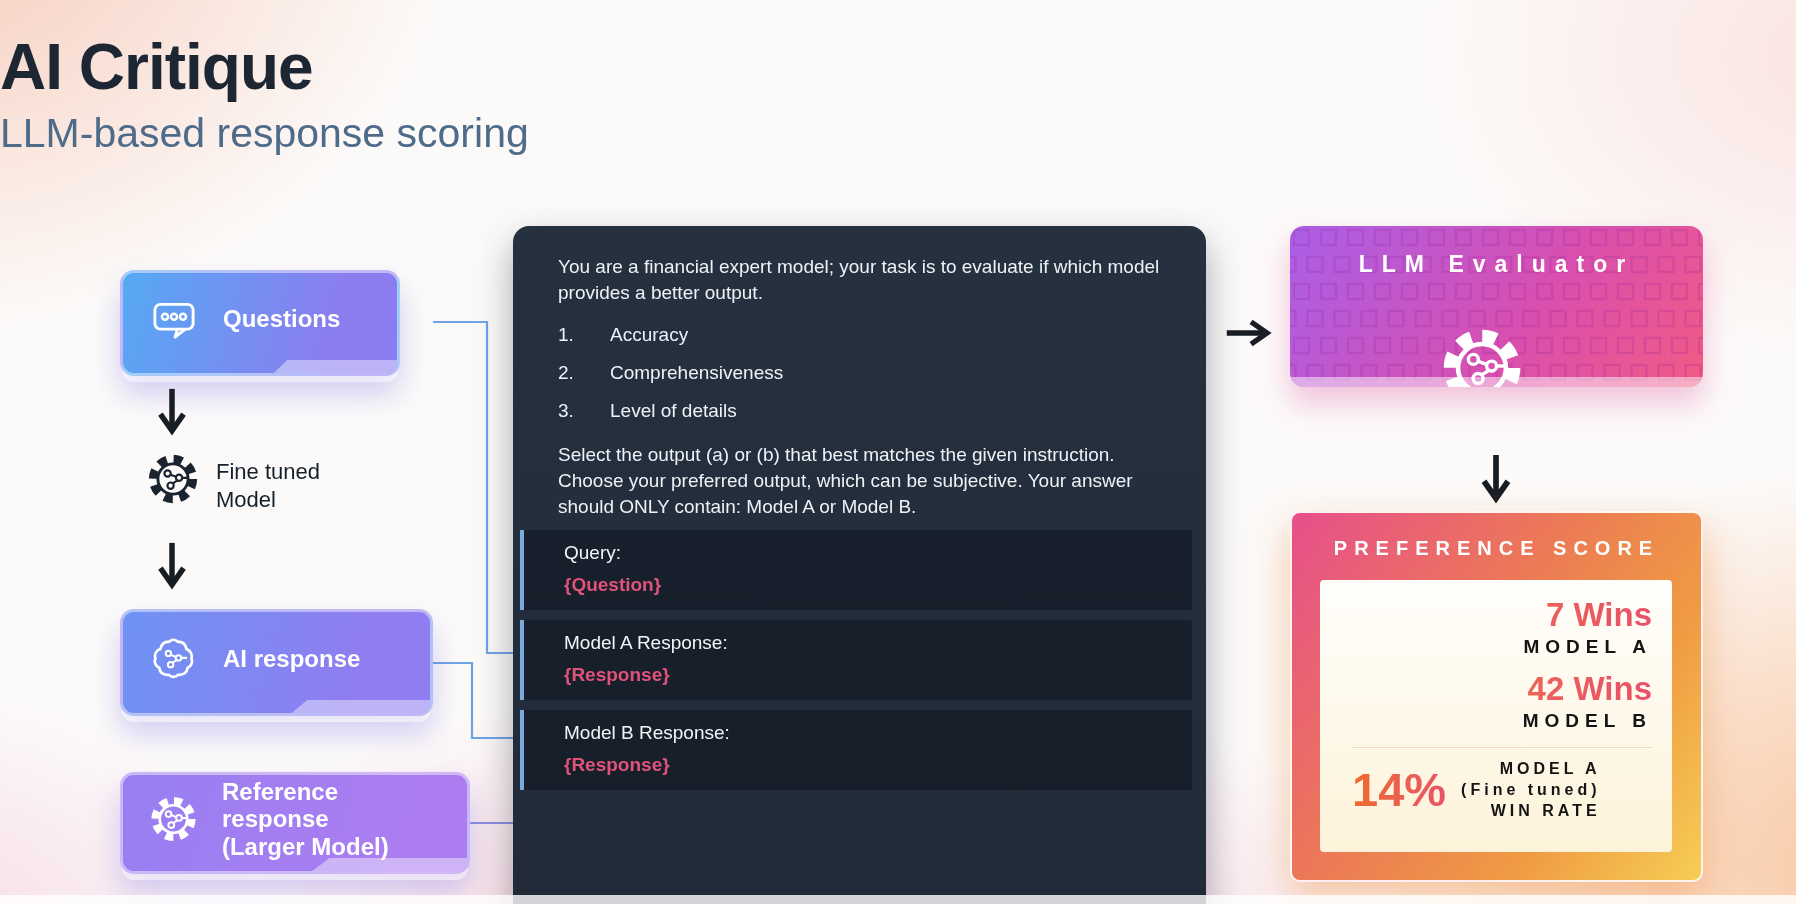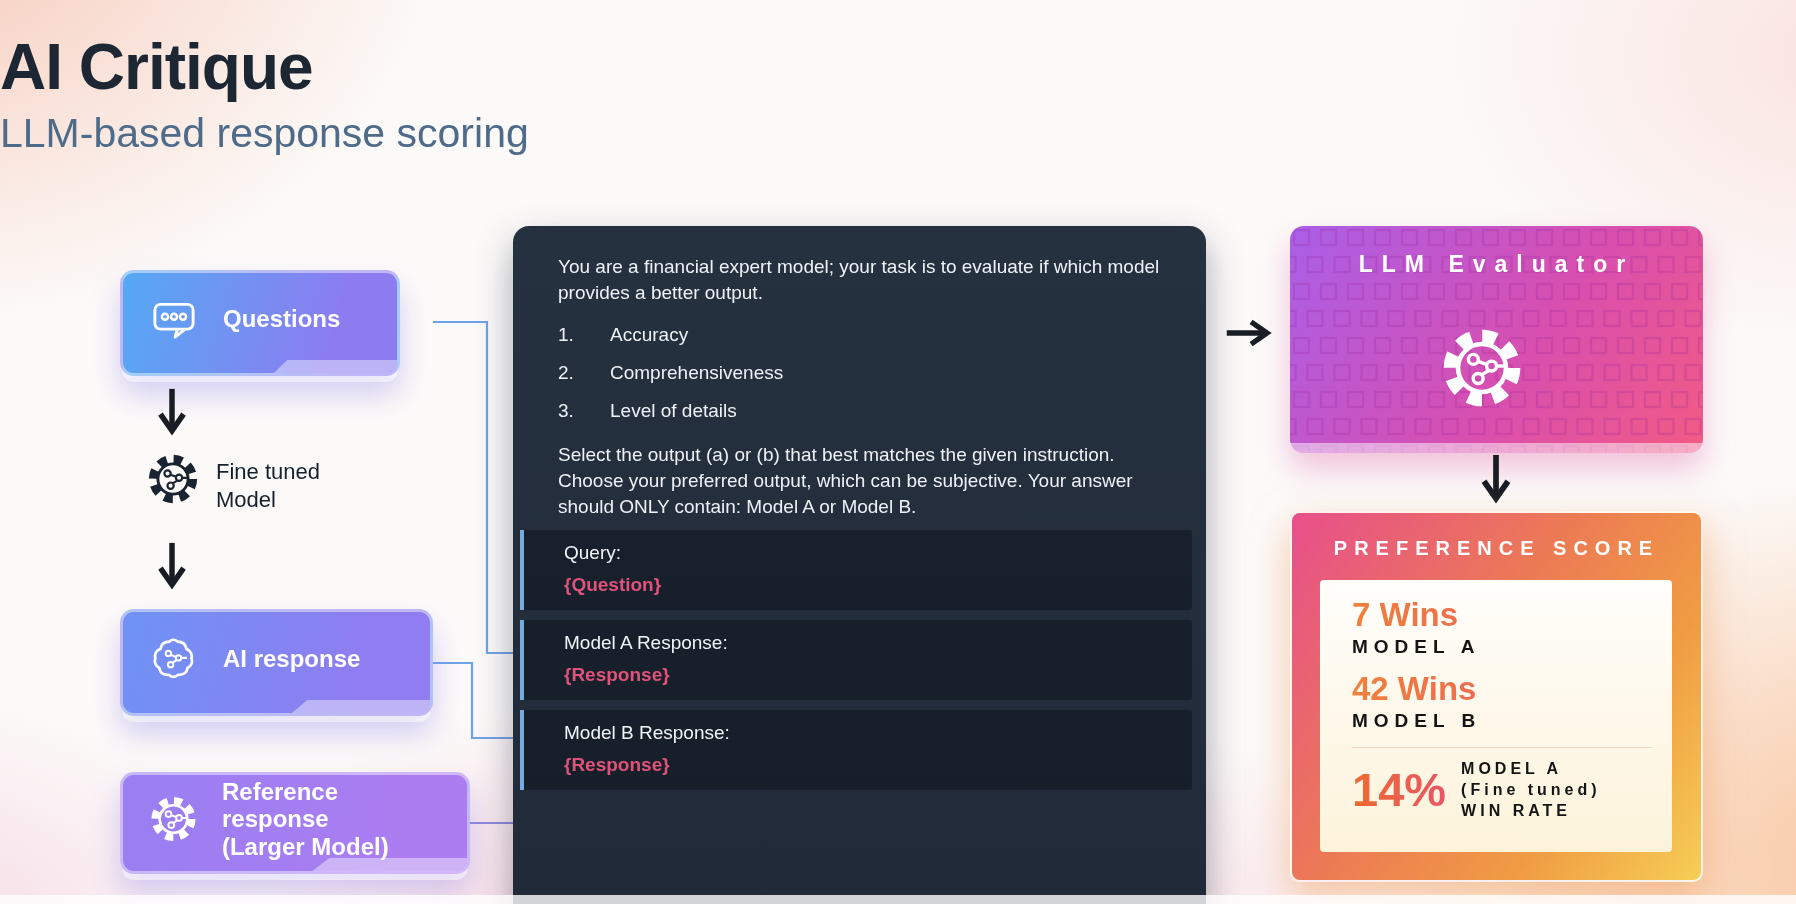--- a/index.html
+++ b/index.html
@@ -60,41 +60,42 @@
   .rubric-item .num{width:52px;flex:0 0 52px;}
   .sec{
     margin:10px -31px 0 -38px;padding:10px 18px 12px 40px;
     background:rgba(11,17,27,0.5);border-left:4px solid #79aade;border-radius:0 3px 3px 0;
   }
   .sec:first-of-type{margin-top:34px;}
   .sec .sec-label{font-size:19px;line-height:26px;font-weight:500;color:#f2f5f8;}
   .sec .sec-ph{font-size:19px;line-height:26px;font-weight:700;color:#e0527a;margin-top:6px;}
   
   .eval-card{
-    position:absolute;left:1290px;top:226px;width:413px;height:227px;border-radius:14px;
+    position:absolute;left:1290px;top:226px;width:413px;height:161px;border-radius:14px;
     background:linear-gradient(125deg,#a95fe9 0%,#d94fae 58%,#f25b84 100%);
     box-shadow:0 16px 30px rgba(220,90,160,0.35);overflow:hidden;
   }
   .eval-card .pattern{position:absolute;inset:0;}
   .eval-card .eval-title{position:relative;margin-top:25px;text-align:center;color:#fff;
     font-size:23px;font-weight:600;letter-spacing:9px;}
   .eval-card .eval-gear{position:absolute;left:146px;top:96px;}
   .eval-card .band{position:absolute;left:0;right:0;bottom:0;height:10px;background:rgba(255,255,255,0.5);}
   
   .pref-card{
     position:absolute;left:1290px;top:511px;width:413px;height:371px;border-radius:10px;
     background:linear-gradient(125deg,#e74f8b 0%,#ec7a55 42%,#f09c43 72%,#f6ce55 100%);
     border:2px solid rgba(255,255,255,0.9);
     box-shadow:0 16px 38px rgba(240,150,80,0.5);
   }
   .pref-title{margin-top:24px;text-align:center;color:#fff;font-size:20px;font-weight:700;letter-spacing:7px;}
   .pref-inner{
     position:absolute;left:28px;top:67px;width:352px;height:272px;border-radius:4px;
     background:linear-gradient(180deg,#fffefb 0%,#fdf3da 100%);
     padding:17px 20px 14px 32px;
+    text-align:right;
   }
   .wins{font-size:33px;font-weight:800;line-height:36px;
     background:linear-gradient(90deg,#f0813c,#e8506a);
     -webkit-background-clip:text;background-clip:text;color:transparent;}
   .model-name{font-size:19px;font-weight:800;letter-spacing:6px;color:#141414;margin-top:3px;}
   .wins-b{margin-top:13px;}
   .pref-divider{border:none;border-top:1px solid #f0d9c0;margin:15px 0 10px;}
   .rate-row{display:flex;align-items:center;}
   .rate-val{font-size:47px;font-weight:800;line-height:50px;
     background:linear-gradient(90deg,#ef6b2e,#e85568);

